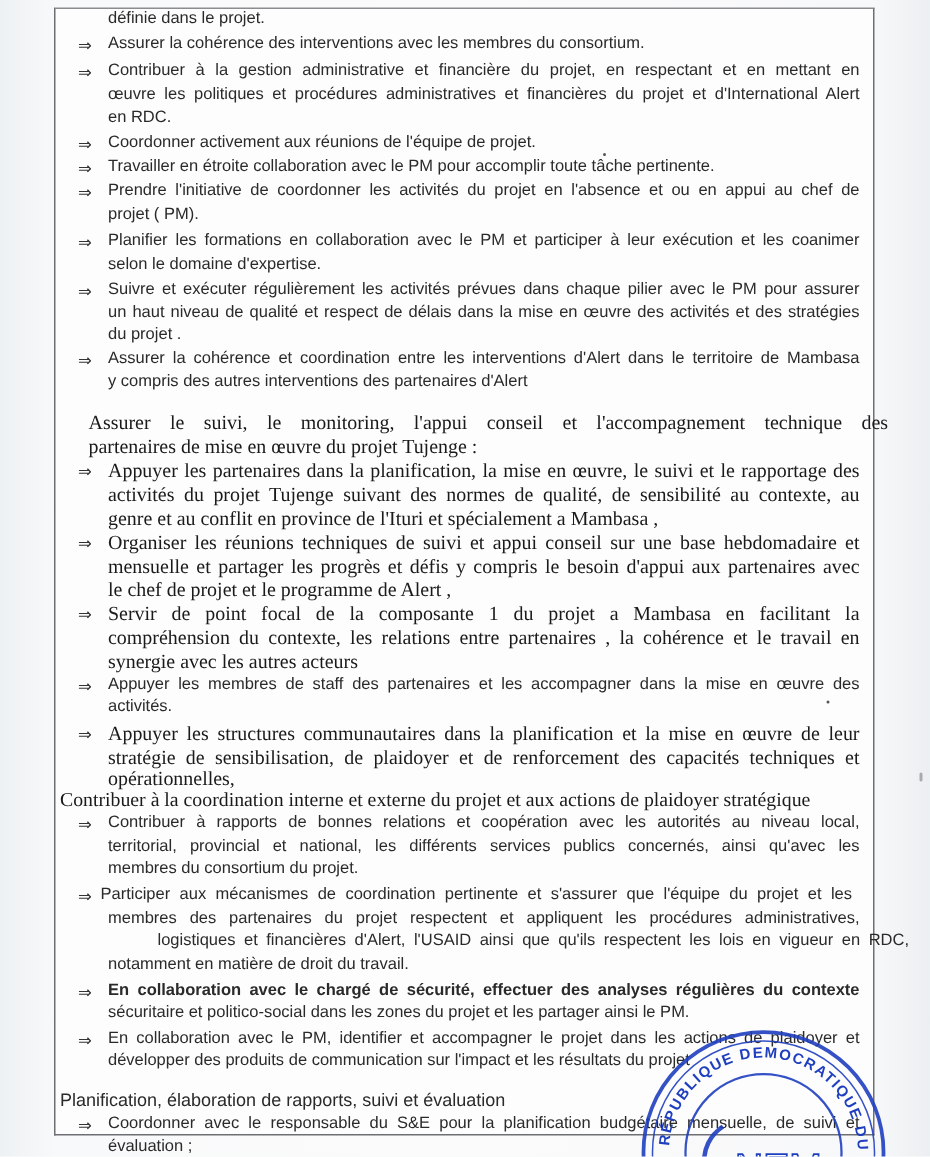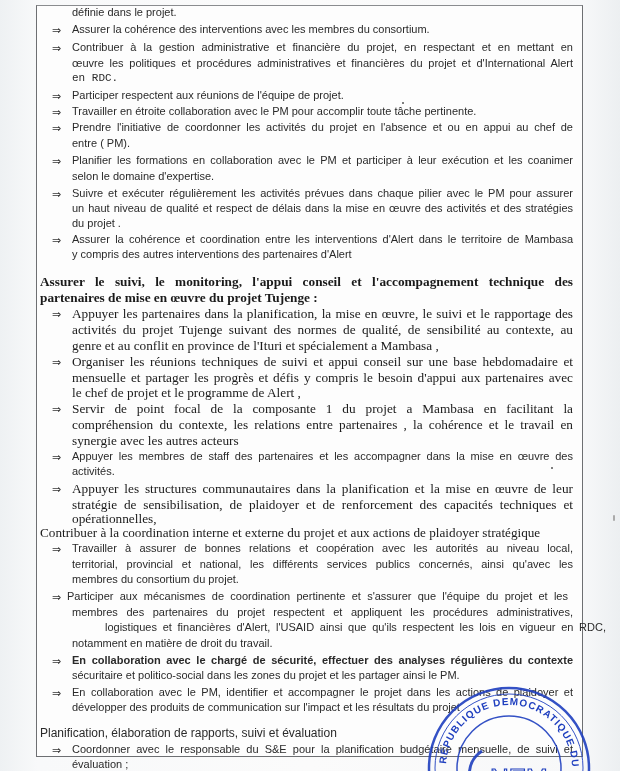--- a/index.html
+++ b/index.html
@@ -20,21 +20,21 @@
       box-sizing: border-box;
     }
     .line {
       position: absolute;
       white-space: nowrap;
       color: #2a2a2a;
       line-height: 1;
     }
     .sans { font-family: "Liberation Sans", sans-serif; font-size: 11px; }
     .serif { font-family: "Liberation Serif", serif; font-size: 13.3px; color: #1a1a1a; }
-    .bold { font-weight: bold; }
+    .bold { font-weight: normal; margin-left: 19px; }
     .justify { text-align: justify; text-align-last: justify; }
     .arrow {
       position: absolute;
       font-family: "DejaVu Sans", sans-serif;
       font-size: 11px;
       color: #333;
       line-height: 1;
     }
     .stamp {
       position: absolute; left: 424px; top: 683px; width: 170px; height: 170px;
@@ -51,31 +51,31 @@
 <div id="doc">
 
   <div class="line sans" style="left:72px;top:7px;">définie dans le projet.</div>
 
   <span class="arrow" style="left:52px;top:25px;">⇒</span>
   <div class="line sans" style="left:72px;top:24px;">Assurer la cohérence des interventions avec les membres du consortium.</div>
 
   <span class="arrow" style="left:52px;top:43px;">⇒</span>
   <div class="line sans justify" style="left:72px;top:42px;width:501px;">Contribuer à la gestion administrative et financière du projet, en respectant et en mettant en</div>
   <div class="line sans justify" style="left:72px;top:58px;width:501px;">œuvre les politiques et procédures administratives et financières du projet et d'International Alert</div>
-  <div class="line sans" style="left:72px;top:73px;font-family:Liberation Mono, monospace;">en RDC.</div>
+  <div class="line sans" style="left:72px;top:73px;">en RDC.</div>
 
   <span class="arrow" style="left:52px;top:91px;">⇒</span>
-  <div class="line sans" style="left:72px;top:90px;">Participer respectent aux réunions de l'équipe de projet.</div>
+  <div class="line sans" style="left:72px;top:90px;">Coordonner activement aux réunions de l'équipe de projet.</div>
 
   <span class="arrow" style="left:52px;top:107px;">⇒</span>
   <div class="line sans" style="left:72px;top:106px;">Travailler en étroite collaboration avec le PM pour accomplir toute tâche pertinente.</div>
 
   <span class="arrow" style="left:52px;top:123px;">⇒</span>
   <div class="line sans justify" style="left:72px;top:122px;width:501px;">Prendre l'initiative de coordonner les activités du projet en l'absence et ou en appui au chef de</div>
-  <div class="line sans" style="left:72px;top:138px;">entre ( PM).</div>
+  <div class="line sans" style="left:72px;top:138px;">projet ( PM).</div>
 
   <span class="arrow" style="left:52px;top:156px;">⇒</span>
   <div class="line sans justify" style="left:72px;top:155px;width:501px;">Planifier les formations en collaboration avec le PM et participer à leur exécution et les coanimer</div>
   <div class="line sans" style="left:72px;top:171px;">selon le domaine d'expertise.</div>
 
   <span class="arrow" style="left:52px;top:189px;">⇒</span>
   <div class="line sans justify" style="left:72px;top:188px;width:501px;">Suivre et exécuter régulièrement les activités prévues dans chaque pilier avec le PM pour assurer</div>
   <div class="line sans justify" style="left:72px;top:203px;width:501px;">un haut niveau de qualité et respect de délais dans la mise en œuvre des activités et des stratégies</div>
   <div class="line sans" style="left:72px;top:218px;">du projet .</div>
 
@@ -106,21 +106,21 @@
   <div class="line sans" style="left:72px;top:466px;">activités.</div>
 
   <span class="arrow" style="left:52px;top:484px;">⇒</span>
   <div class="line serif justify" style="left:72px;top:482px;width:501px;">Appuyer les structures communautaires dans la planification et la mise en œuvre de leur</div>
   <div class="line serif justify" style="left:72px;top:498px;width:501px;">stratégie de sensibilisation, de plaidoyer et de renforcement des capacités techniques et</div>
   <div class="line serif" style="left:72px;top:512px;">opérationnelles,</div>
 
   <div class="line serif" style="left:40px;top:526px;font-size:13.2px;">Contribuer à la coordination interne et externe du projet et aux actions de plaidoyer stratégique</div>
 
   <span class="arrow" style="left:52px;top:544px;">⇒</span>
-  <div class="line sans justify" style="left:72px;top:543px;width:501px;">Travailler à assurer de bonnes relations et coopération avec les autorités au niveau local,</div>
+  <div class="line sans justify" style="left:72px;top:543px;width:501px;">Contribuer à rapports de bonnes relations et coopération avec les autorités au niveau local,</div>
   <div class="line sans justify" style="left:72px;top:559px;width:501px;">territorial, provincial et national, les différents services publics concernés, ainsi qu'avec les</div>
   <div class="line sans" style="left:72px;top:574px;">membres du consortium du projet.</div>
 
   <span class="arrow" style="left:52px;top:592px;">⇒</span>
   <div class="line sans justify" style="left:67px;top:591px;width:501px;">Participer aux mécanismes de coordination pertinente et s'assurer que l'équipe du projet et les</div>
   <div class="line sans justify" style="left:72px;top:607px;width:501px;">membres des partenaires du projet respectent et appliquent les procédures administratives,</div>
   <div class="line sans justify" style="left:72px;top:622px;width:501px;padding-left:33px;">logistiques et financières d'Alert, l'USAID ainsi que qu'ils respectent les lois en vigueur en RDC,</div>
   <div class="line sans" style="left:72px;top:638px;">notamment en matière de droit du travail.</div>
 
   <span class="arrow" style="left:52px;top:656px;">⇒</span>

